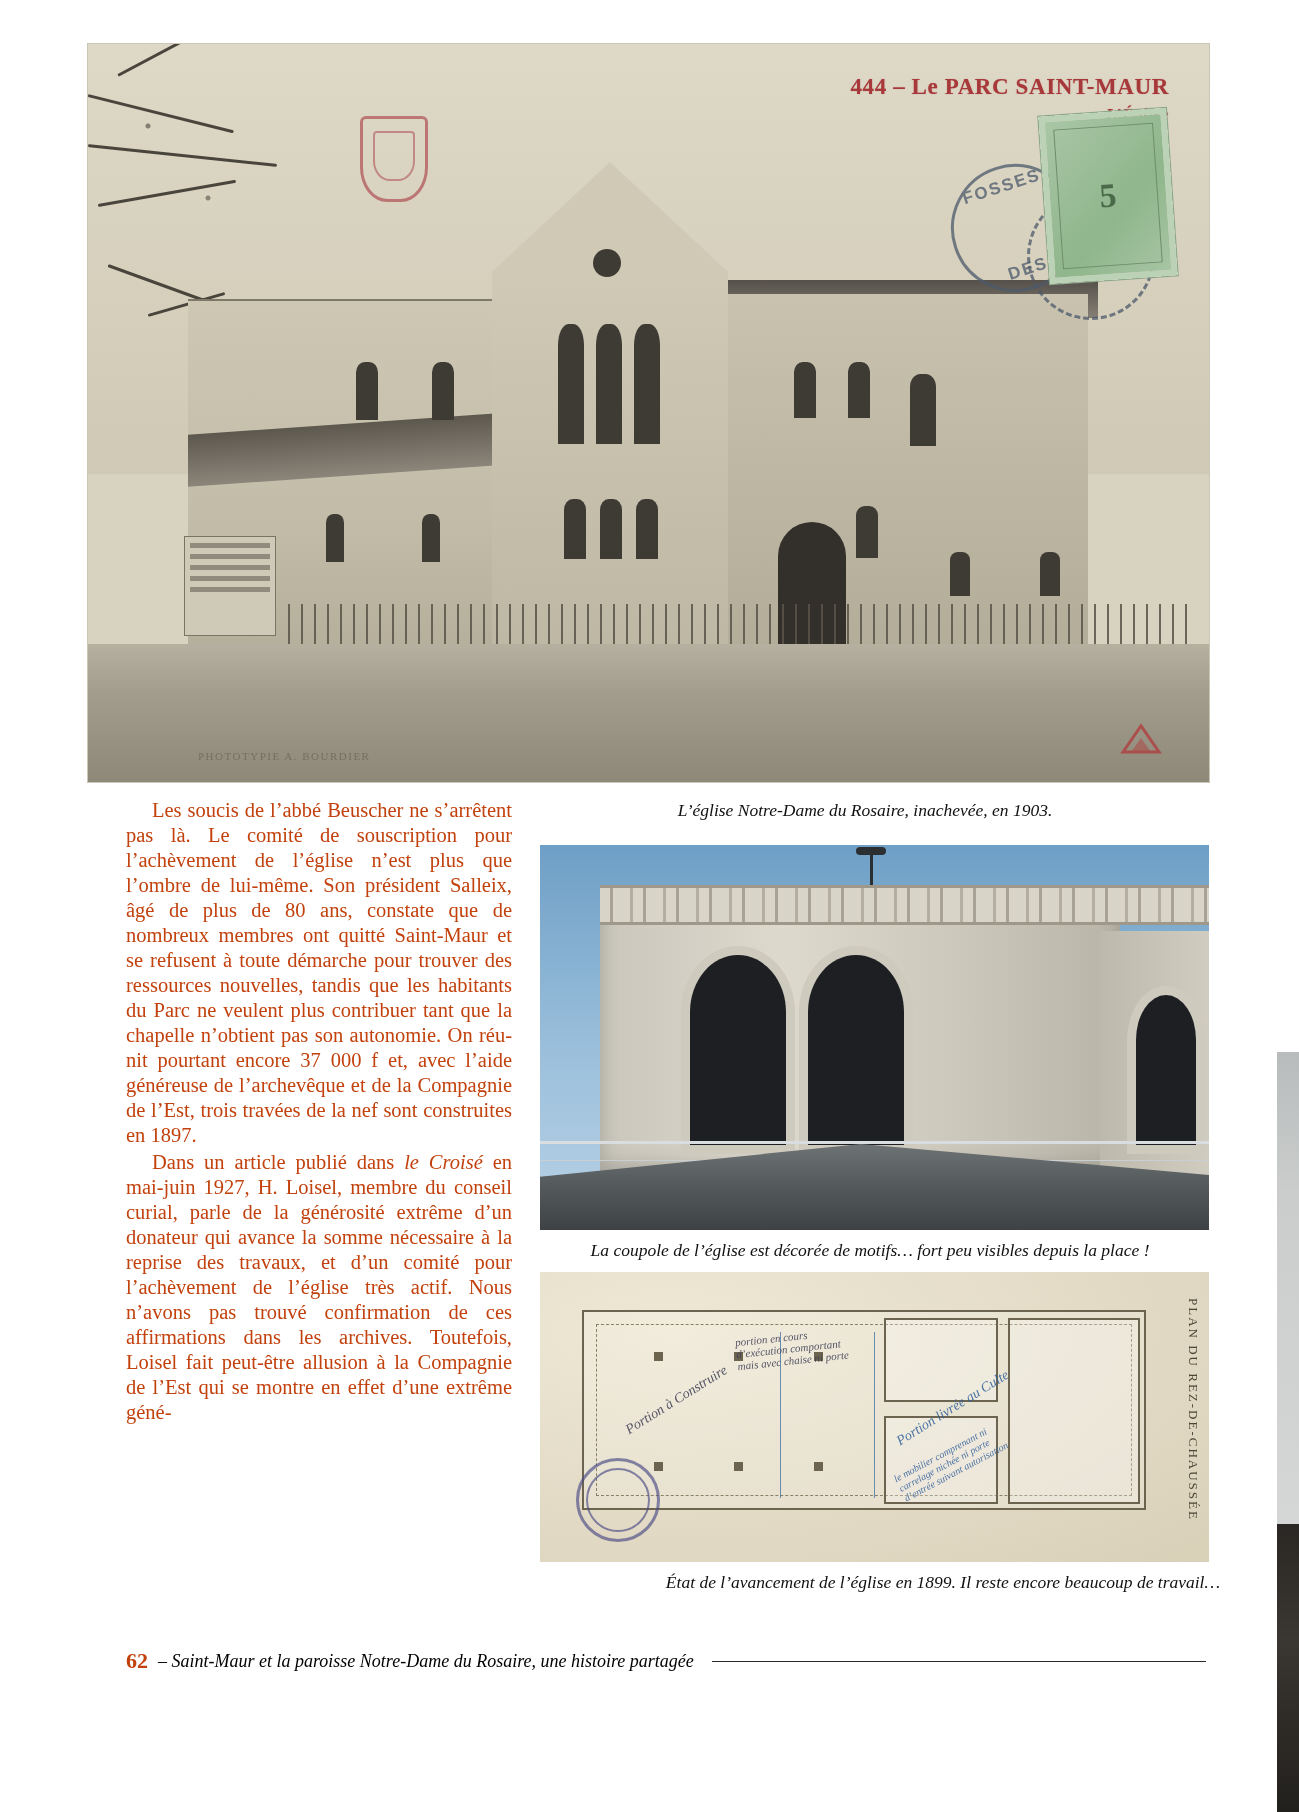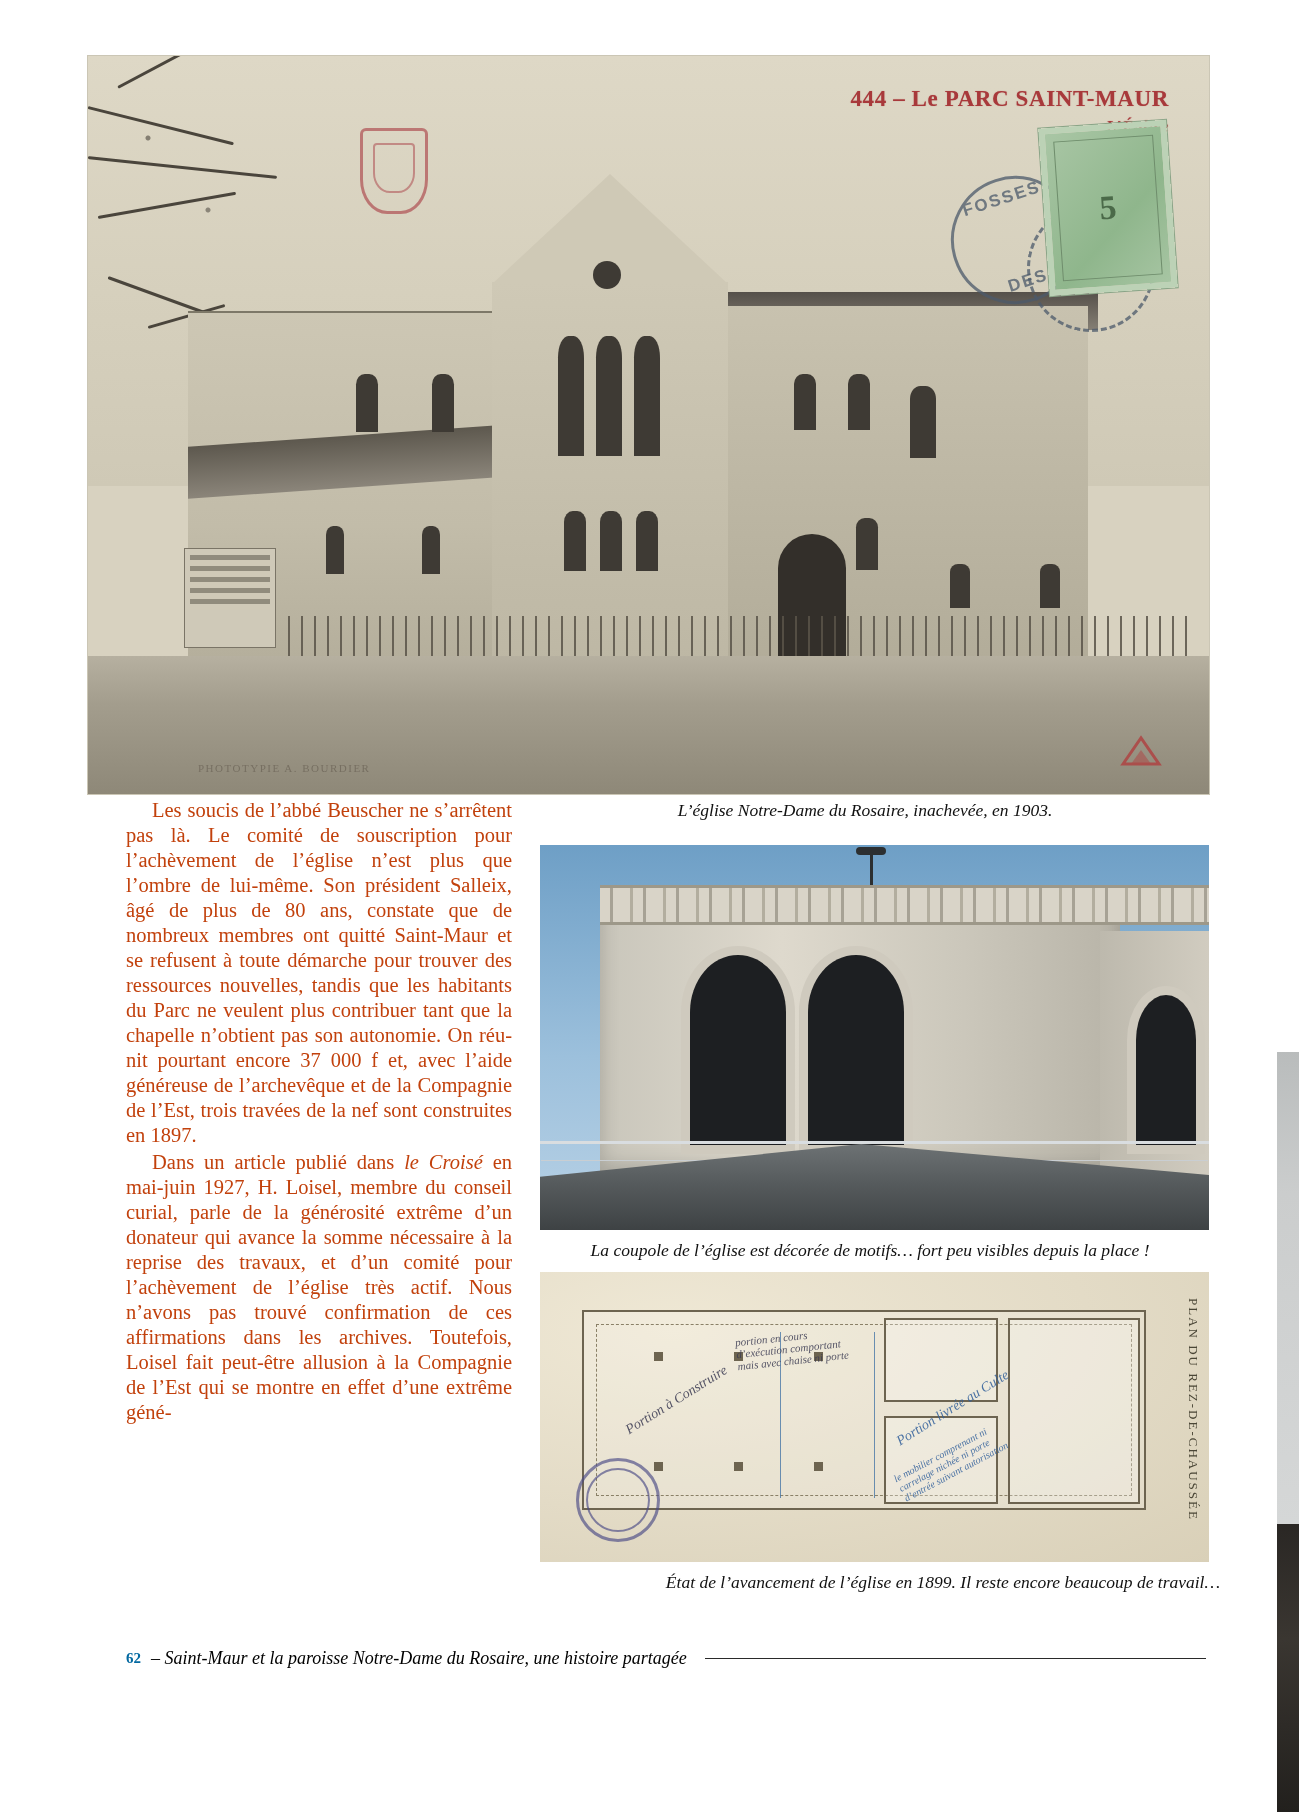--- a/index.html
+++ b/index.html
@@ -39,21 +39,21 @@
   .edge-strip.bottom {
     top: 1524px;
     height: 288px;
     background: linear-gradient(to bottom, #2a2724 0%, #3a3631 40%, #22201d 100%);
   }
 
   
   .postcard {
     position: absolute;
     left: 88px;
-    top: 56px;
+    top: 44px;
     width: 1121px;
     height: 738px;
     background: #d8d2c0;
     overflow: hidden;
     box-shadow: 0 0 0 1px #cbc6b5;
   }
   .pc-sky {
     position: absolute;
     left: 0; top: 0; right: 0;
     height: 430px;
@@ -500,22 +500,22 @@
     left: 126px;
     top: 1648px;
     width: 1080px;
     display: flex;
     align-items: center;
     gap: 10px;
   }
   .footer-num {
     font-family: "Liberation Serif", serif;
     font-weight: bold;
-    font-size: 15px;
-    color: #0369a1;
+    font-size: 22px;
+    color: #c2410c;
   }
   .footer-text {
     font-family: "Liberation Serif", serif;
     font-style: italic;
     font-size: 18px;
     color: #000;
     white-space: nowrap;
   }
   .footer-rule {
     flex: 1;

